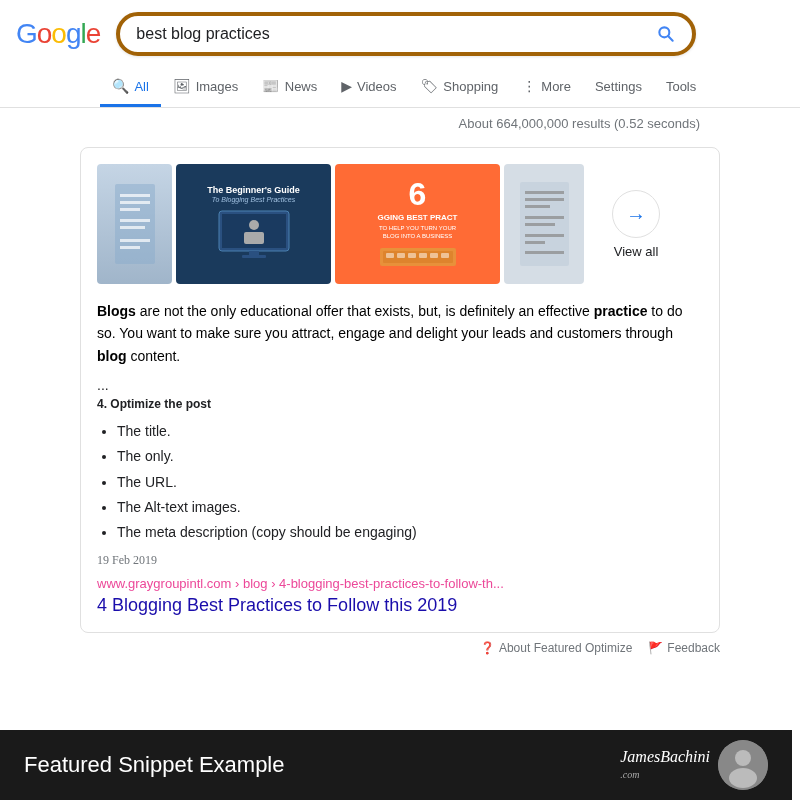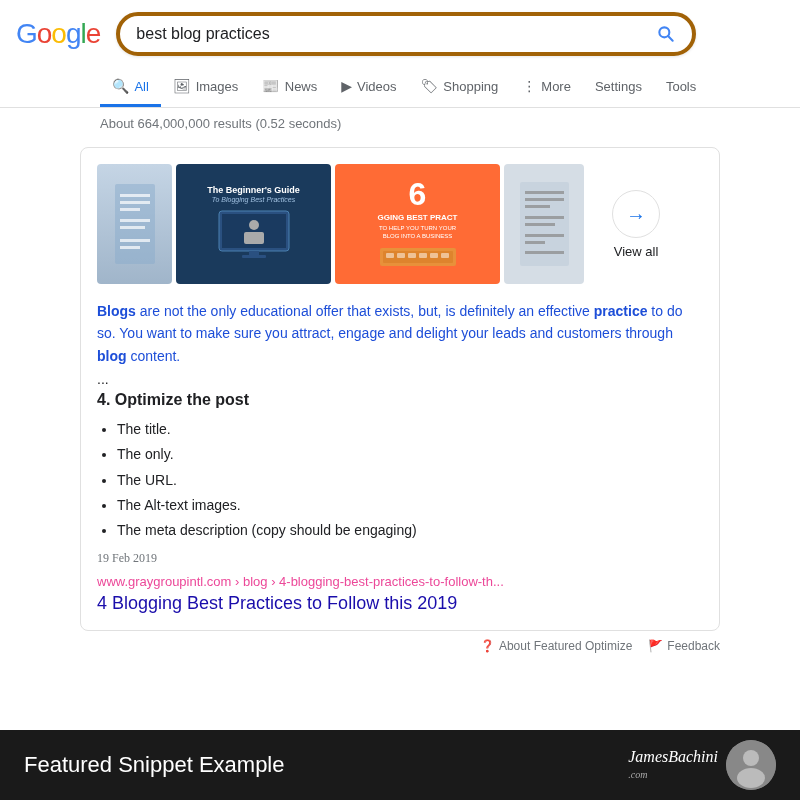--- a/index.html
+++ b/index.html
@@ -89,20 +89,21 @@
     .nav-item .nav-icon {
       font-size: 14px;
     }
 
     
     .results-info {
       padding: 8px 100px;
       font-size: 13px;
       color: #70757a;
       margin-bottom: 8px;
+      text-align: right;
     }
 
     
     .featured-card {
       margin: 0 80px;
       border: 1px solid #e0e0e0;
       border-radius: 8px;
       padding: 16px;
       background: #fff;
     }
@@ -218,34 +219,34 @@
       font-size: 20px;
     }
     .view-all-label {
       font-size: 13px;
       color: #202124;
     }
 
     
     .snippet-text {
       font-size: 14px;
-      color: #1d4ed8;
+      color: #000000;
       line-height: 1.6;
-      margin-bottom: 4px;
+      margin-bottom: 10px;
     }
     .snippet-text strong {
       font-weight: bold;
     }
     .snippet-ellipsis {
       font-size: 14px;
       color: #202124;
       margin-bottom: 4px;
     }
     .snippet-heading {
-      font-size: 16px;
+      font-size: 12px;
       font-weight: bold;
       color: #202124;
       margin-bottom: 8px;
     }
     .snippet-list {
       list-style: disc;
       padding-left: 20px;
       margin-bottom: 8px;
     }
     .snippet-list li {
@@ -270,21 +271,21 @@
       font-size: 18px;
       color: #1a0dab;
       text-decoration: none;
     }
 
     
     .bottom-bar {
       position: absolute;
       bottom: 0;
       left: 0;
-      right: 0;
+      right: 8px;
       height: 70px;
       background: #1a1a1a;
       display: flex;
       align-items: center;
       justify-content: space-between;
       padding: 0 24px;
     }
     .bottom-bar-title {
       color: #fff;
       font-size: 22px;

